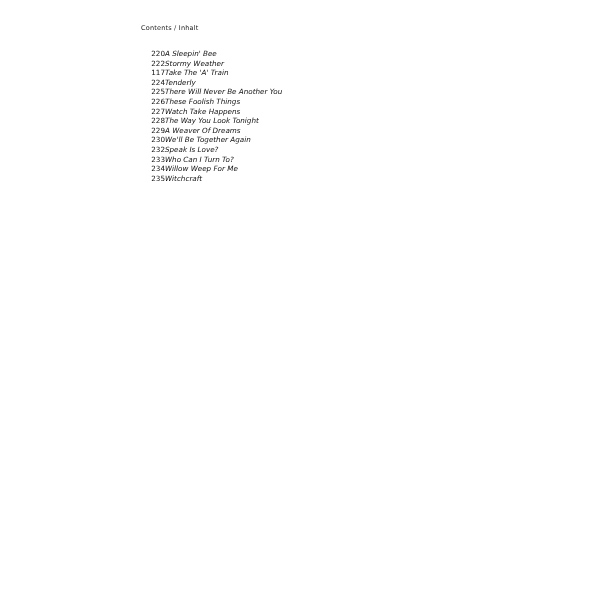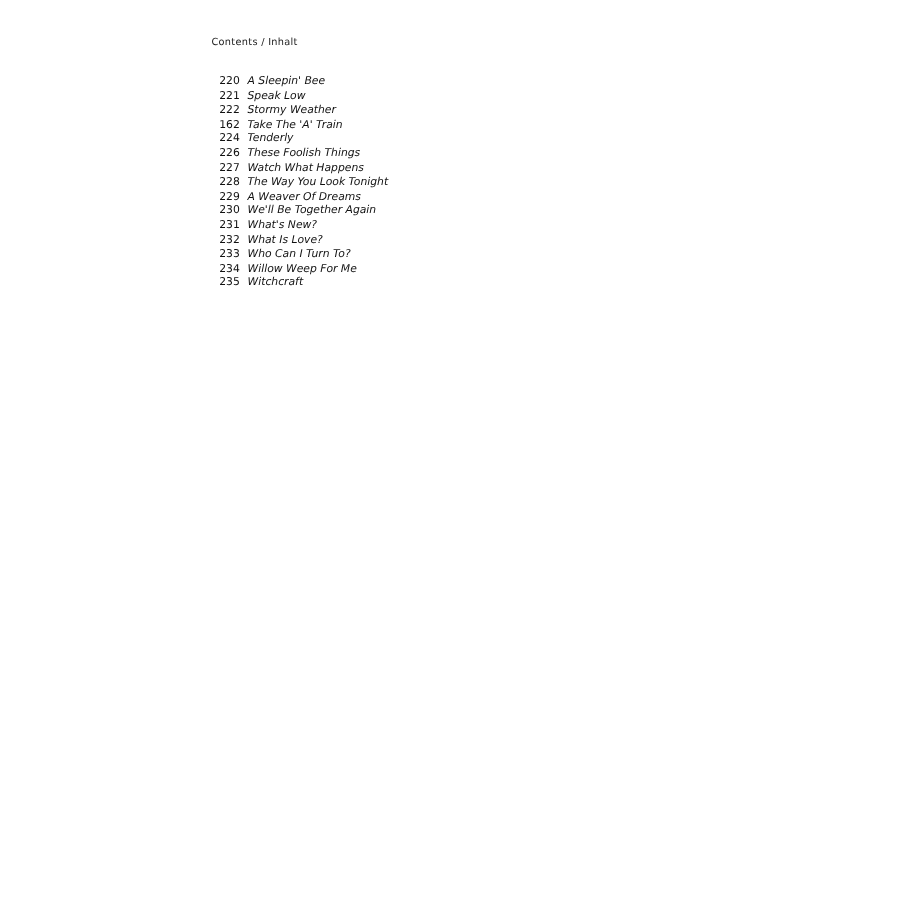--- a/index.html
+++ b/index.html
@@ -42,21 +42,21 @@
     height: 9.6px;
     line-height: 9.6px;
     font-size: 7.2px;
     color: #111111;
     white-space: nowrap;
   }
 
   .row-page {
     width: 24px;
     flex: 0 0 24px;
-    text-align: center;
+    text-align: right;
   }
 
   .row-title {
     flex: 1 1 auto;
     text-align: left;
     font-style: italic;
   }
 </style>
 </head>
 <body>
@@ -65,74 +65,70 @@
 
   <div class="page-header">Contents / Inhalt</div>
 
   <div class="contents-list">
 
     <div class="contents-row">
       <span class="row-page">220</span>
       <span class="row-title">A Sleepin' Bee</span>
     </div>
 
-    <div class="contents-row">
-      <span class="row-page">221</span>
-      <span class="row-title">Speak Low</span>
-    </div>
 
     <div class="contents-row">
       <span class="row-page">222</span>
       <span class="row-title">Stormy Weather</span>
     </div>
 
     <div class="contents-row">
-      <span class="row-page">162</span>
+      <span class="row-page">117</span>
       <span class="row-title">Take The 'A' Train</span>
     </div>
 
     <div class="contents-row">
       <span class="row-page">224</span>
       <span class="row-title">Tenderly</span>
     </div>
 
+    <div class="contents-row">
+      <span class="row-page">225</span>
+      <span class="row-title">There Will Never Be Another You</span>
+    </div>
 
     <div class="contents-row">
       <span class="row-page">226</span>
       <span class="row-title">These Foolish Things</span>
     </div>
 
     <div class="contents-row">
       <span class="row-page">227</span>
-      <span class="row-title">Watch What Happens</span>
+      <span class="row-title">Watch Take Happens</span>
     </div>
 
     <div class="contents-row">
       <span class="row-page">228</span>
       <span class="row-title">The Way You Look Tonight</span>
     </div>
 
     <div class="contents-row">
       <span class="row-page">229</span>
       <span class="row-title">A Weaver Of Dreams</span>
     </div>
 
     <div class="contents-row">
       <span class="row-page">230</span>
       <span class="row-title">We'll Be Together Again</span>
     </div>
 
-    <div class="contents-row">
-      <span class="row-page">231</span>
-      <span class="row-title">What's New?</span>
-    </div>
 
     <div class="contents-row">
       <span class="row-page">232</span>
-      <span class="row-title">What Is Love?</span>
+      <span class="row-title">Speak Is Love?</span>
     </div>
 
     <div class="contents-row">
       <span class="row-page">233</span>
       <span class="row-title">Who Can I Turn To?</span>
     </div>
 
     <div class="contents-row">
       <span class="row-page">234</span>
       <span class="row-title">Willow Weep For Me</span>

